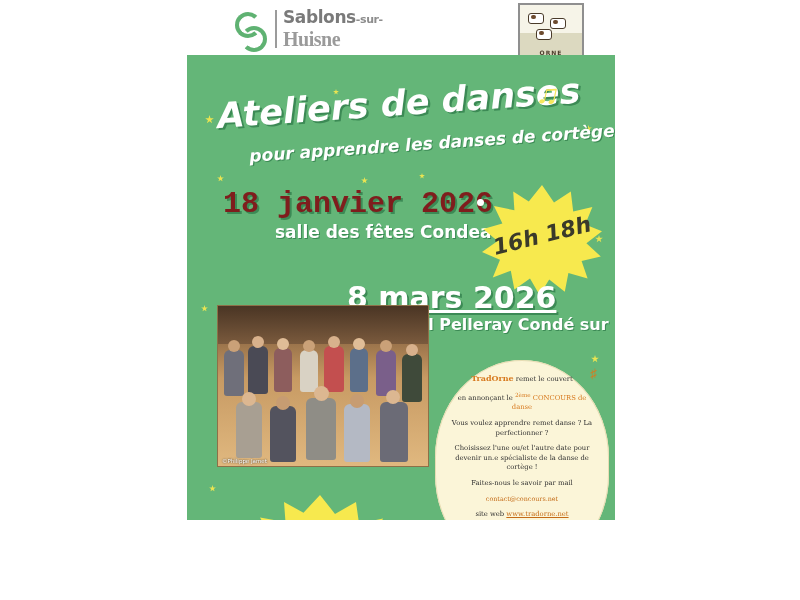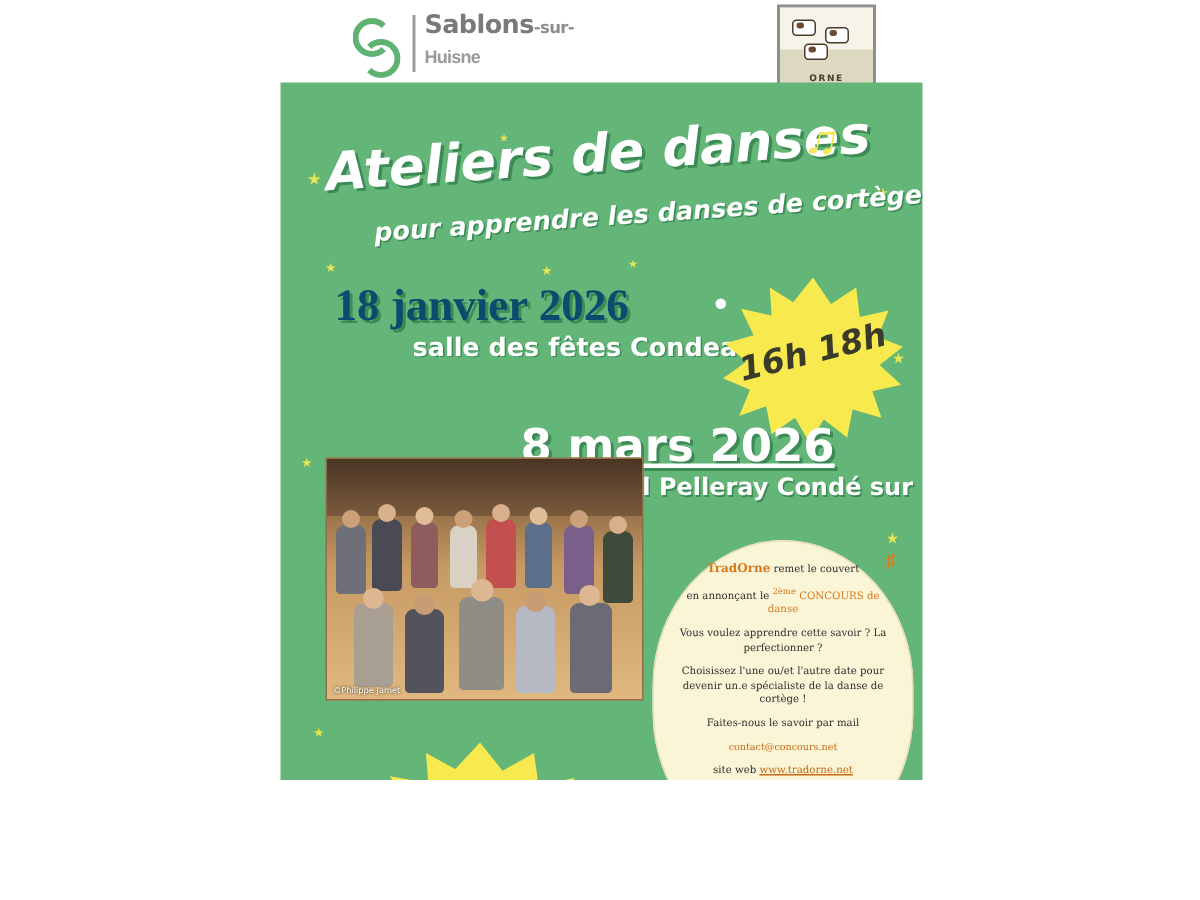--- a/index.html
+++ b/index.html
@@ -88,23 +88,23 @@
     letter-spacing: -0.4px;
     line-height: 19px;
     white-space: nowrap;
   }
   .logo-line1 .sub {
     font-size: 11px;
     color: #8d8d8d;
     font-weight: bold;
   }
   .logo-line2 {
-    font-family: Liberation Sans, sans-serif;
-    font-weight: bold;
-    font-size: 12px;
+    font-family: Liberation Serif, serif;
+    font-weight: bold;
+    font-size: 20px;
     color: #9a9a9a;
     line-height: 20px;
     letter-spacing: -0.5px;
   }
   .badge-cow {
     position: absolute;
     left: 355px;
     top: 3px;
     width: 62px;
     height: 52px;
@@ -175,24 +175,24 @@
     top: 22px;
     color: #f5e75c;
     font-size: 30px;
     transform: rotate(12deg);
   }
 
   .date1 {
     position: absolute;
     left: 36px;
     top: 132px;
-    font-family: Liberation Serif, serif;
+    font-family: Liberation Mono, monospace;
     font-weight: bold;
     font-size: 30px;
-    color: #0c4a6e;
+    color: #7f1d1d;
     text-shadow: 2px 2px 0 #3c8a55;
     white-space: nowrap;
   }
   .dot1 {
     position: absolute;
     left: 290px;
     top: 144px;
     width: 7px; height: 7px;
     border-radius: 50%;
     background: #ffffff;
@@ -487,21 +487,21 @@
 
       <div class="bubble">
         <div class="note-deco">♯</div>
         <div class="inner">
           <p class="p">
             <span class="brand">TradOrne</span><span> remet le couvert</span>
           </p>
           <p class="p">
             <span>en annonçant le </span><sup class="orange">2ème</sup><span class="orange"> CONCOURS</span><span class="orange"> de danse</span>
           </p>
-          <p class="p">Vous voulez apprendre cette savoir ? La perfectionner ?</p>
+          <p class="p">Vous voulez apprendre remet danse ? La perfectionner ?</p>
           <p class="p">Choisissez l'une ou/et l'autre date pour devenir un.e spécialiste de la danse de cortège !</p>
           <p class="p">Faites-nous le savoir par mail</p>
           <p class="p mail">contact@concours.net</p>
           <p class="p">
             <span>site web </span><span class="link">www.tradorne.net</span>
           </p>
         </div>
       </div>
 
       <div class="burst-free">

